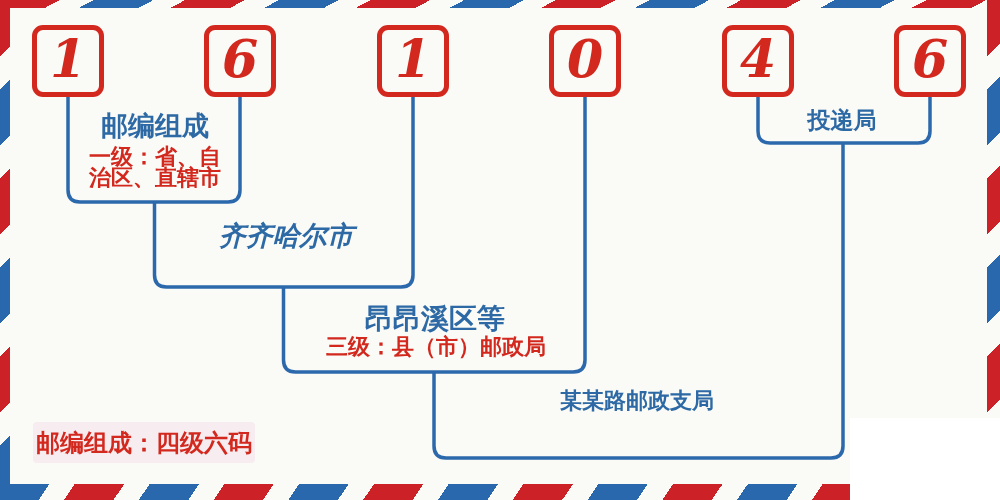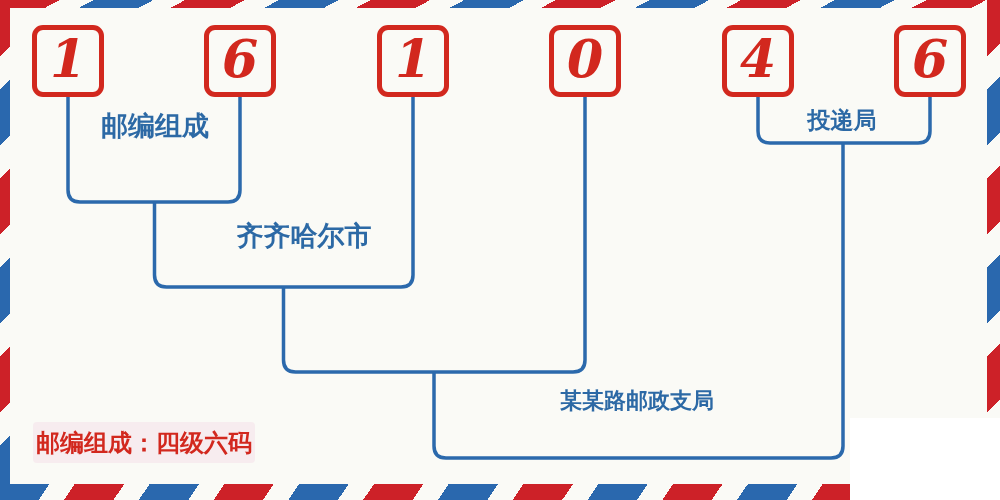--- a/index.html
+++ b/index.html
@@ -35,21 +35,21 @@
   }
   .b1{left:32px;}.b2{left:204px;}.b3{left:377px;}.b4{left:549px;}.b5{left:722px;}.b6{left:894px;}
 
   
   .lbl{position:absolute;transform:translateX(-50%);white-space:nowrap;
        text-align:center;font-weight:bold;line-height:1.08;}
   .blue{color:#2c69a5;}
   .red{color:#d2281e;}
   .t-l1{left:155px;top:111px;font-size:27px;}
   .d-l1{left:155px;top:146px;font-size:22px;width:150px;white-space:normal;line-height:21px;}
-  .t-l2{left:304px;top:221px;font-size:27px;}
+  .t-l2{left:286px;top:221px;font-size:27px;font-style:italic;}
   .d-l2{left:286px;top:253px;font-size:22px;}
   .t-l3{left:435px;top:304px;font-size:28px;}
   .d-l3{left:436px;top:335px;font-size:22px;}
   .t-l4{left:637px;top:389px;font-size:22px;}
   .d-l4{left:639px;top:421px;font-size:21px;}
   .t-dl{left:842px;top:108px;font-size:23px;}
 
   
   .badge{
     position:absolute;left:33px;top:422px;width:222px;height:41px;
@@ -90,23 +90,26 @@
       <span>0</span>
     </div>
   <div class="digit-box b5">
       <span>4</span>
     </div>
   <div class="digit-box b6">
       <span>6</span>
     </div>
 
   <div class="lbl blue t-l1">邮编组成</div>
+  <div class="lbl red  d-l1">一级：省、自治区、直辖市</div>
 
   <div class="lbl blue t-l2">齐齐哈尔市</div>
 
+  <div class="lbl blue t-l3">昂昂溪区等</div>
+  <div class="lbl red  d-l3">三级：县（市）邮政局</div>
 
   <div class="lbl blue t-l4">某某路邮政支局</div>
 
   <div class="lbl blue t-dl">投递局</div>
 
   <div class="badge">
     <span>邮编组成：四级六码</span>
   </div>
 
 </div>

